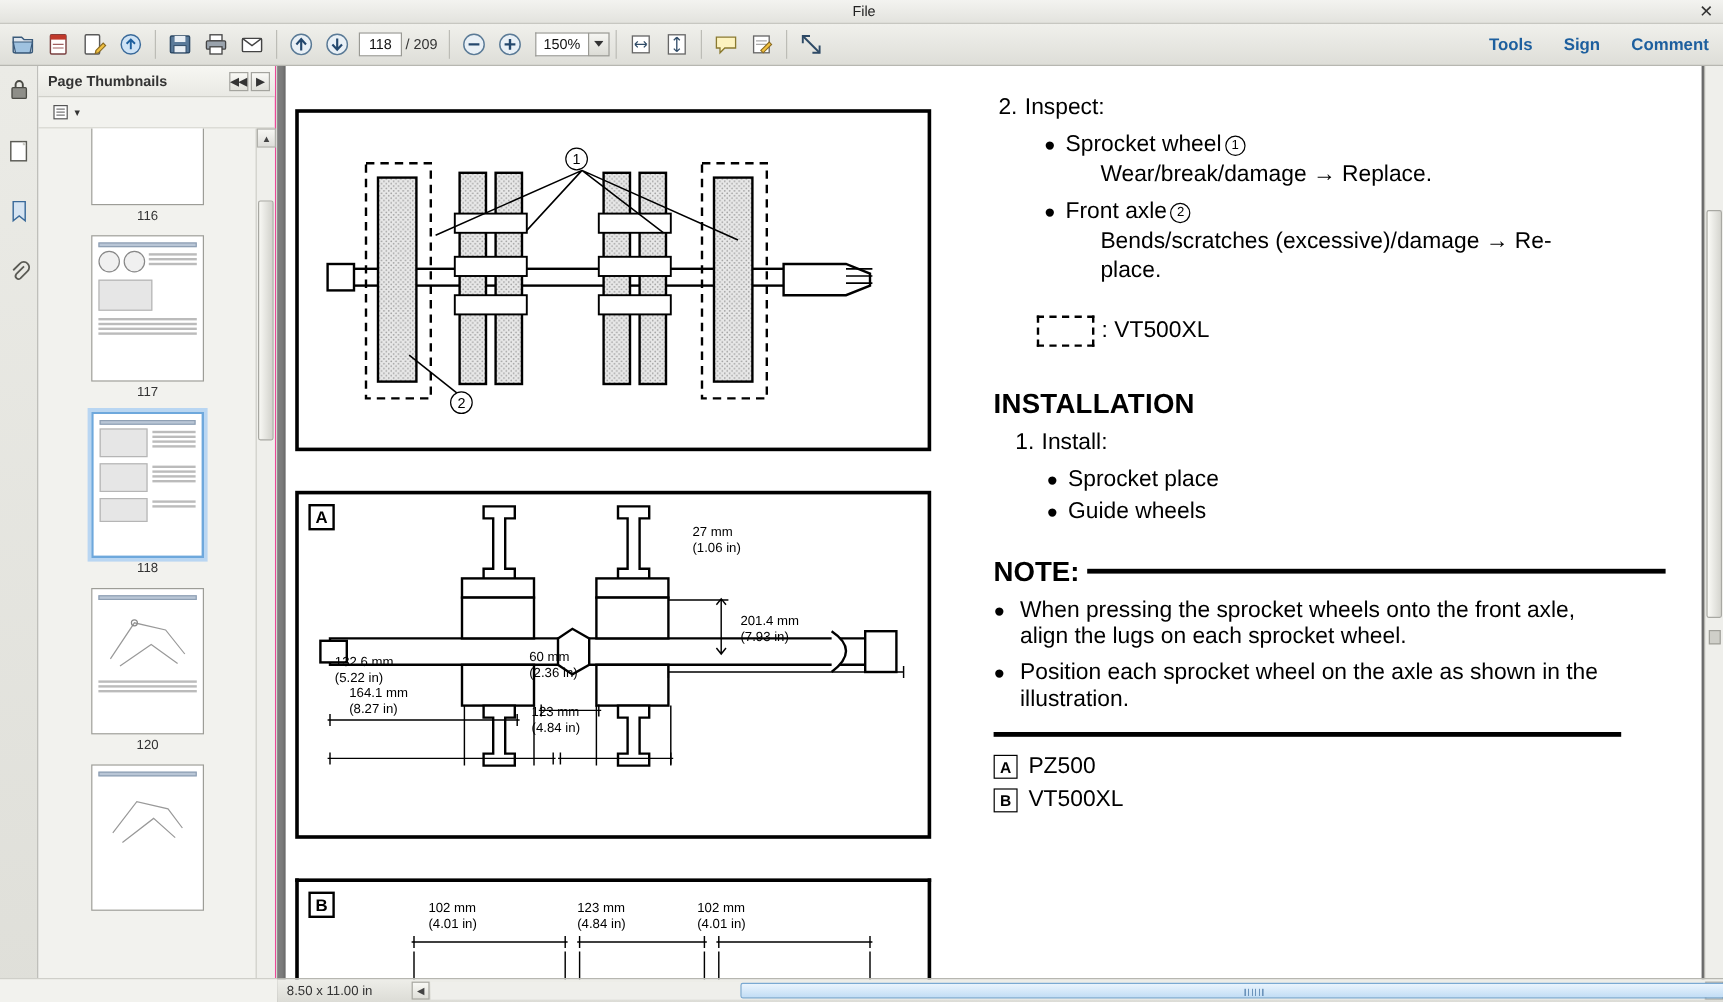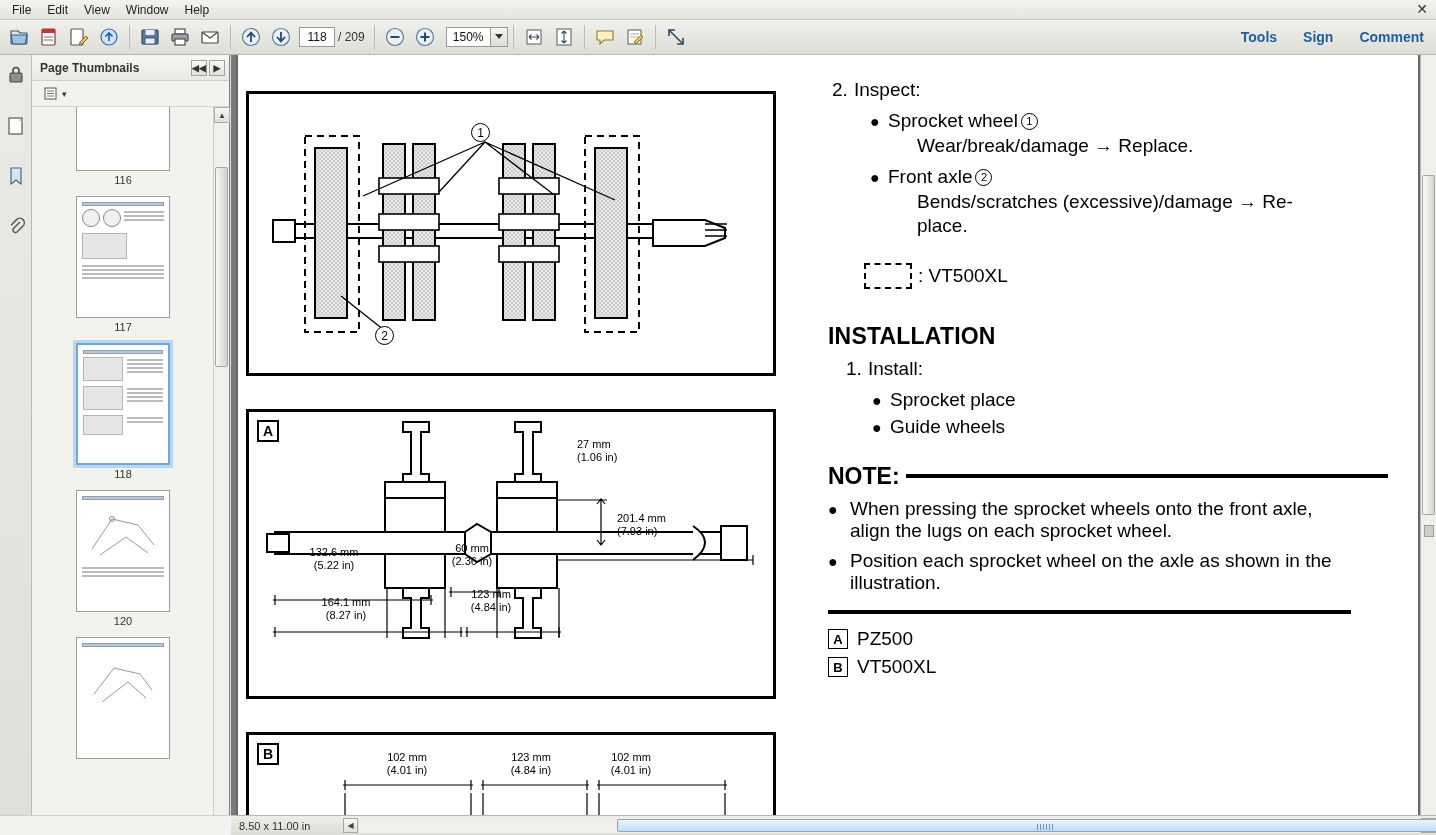--- a/index.html
+++ b/index.html
@@ -17,20 +17,21 @@
   }
 
   
   .menubar {
     position: absolute; top: 0; left: 0;
     width: 1436px; height: 20px;
     background: linear-gradient(to bottom, #f3f3f0, #e3e3de);
     border-bottom: 1px solid #c7c7c1;
     display: flex; align-items: center;
     padding-left: 4px;
+    flex-direction: column;
   }
   .menu-item {
     font-size: 12px; color: #222;
     padding: 2px 8px;
     line-height: 14px;
     cursor: default;
   }
   .win-close {
     position: absolute; right: 6px; top: 2px;
     width: 16px; height: 16px;
@@ -277,21 +278,21 @@
     width: 19px; height: 19px;
     border: 1.5px solid #000; border-radius: 50%;
     font-size: 12px;
     display: flex; align-items: center; justify-content: center;
     background: #fff;
   }
   .dim {
     position: absolute;
     font-size: 11px; color: #000;
     line-height: 13px;
-    text-align: center;
+    text-align: left;
     font-family: "Liberation Sans", sans-serif;
   }
 
   
   .txt {
     position: absolute; left: 590px; top: 80px;
     width: 560px;
     color: #000;
   }
   .t-step {
@@ -822,21 +823,21 @@
           </div>
           <div class="dim" style="left:368px;top:100px;width:100px;text-align:left;">
             <span>201.4 mm</span><br><span>(7.93 in)</span>
           </div>
           <div class="dim" style="left:30px;top:134px;width:110px;">
             <span>132.6 mm</span><br><span>(5.22 in)</span>
           </div>
           <div class="dim" style="left:192px;top:130px;width:62px;">
             <span>60 mm</span><br><span>(2.36 in)</span>
           </div>
-          <div class="dim" style="left:42px;top:184px;width:110px;">
+          <div class="dim" style="left:42px;top:160px;width:110px;">
             <span>164.1 mm</span><br><span>(8.27 in)</span>
           </div>
           <div class="dim" style="left:194px;top:176px;width:96px;">
             <span>123 mm</span><br><span>(4.84 in)</span>
           </div>
         </div>
 
         <div class="fig fig3">
           <div class="fig-tag">B</div>
           <svg width="512" height="118" viewBox="0 0 512 118" style="position:absolute;left:4px;top:2px;">

